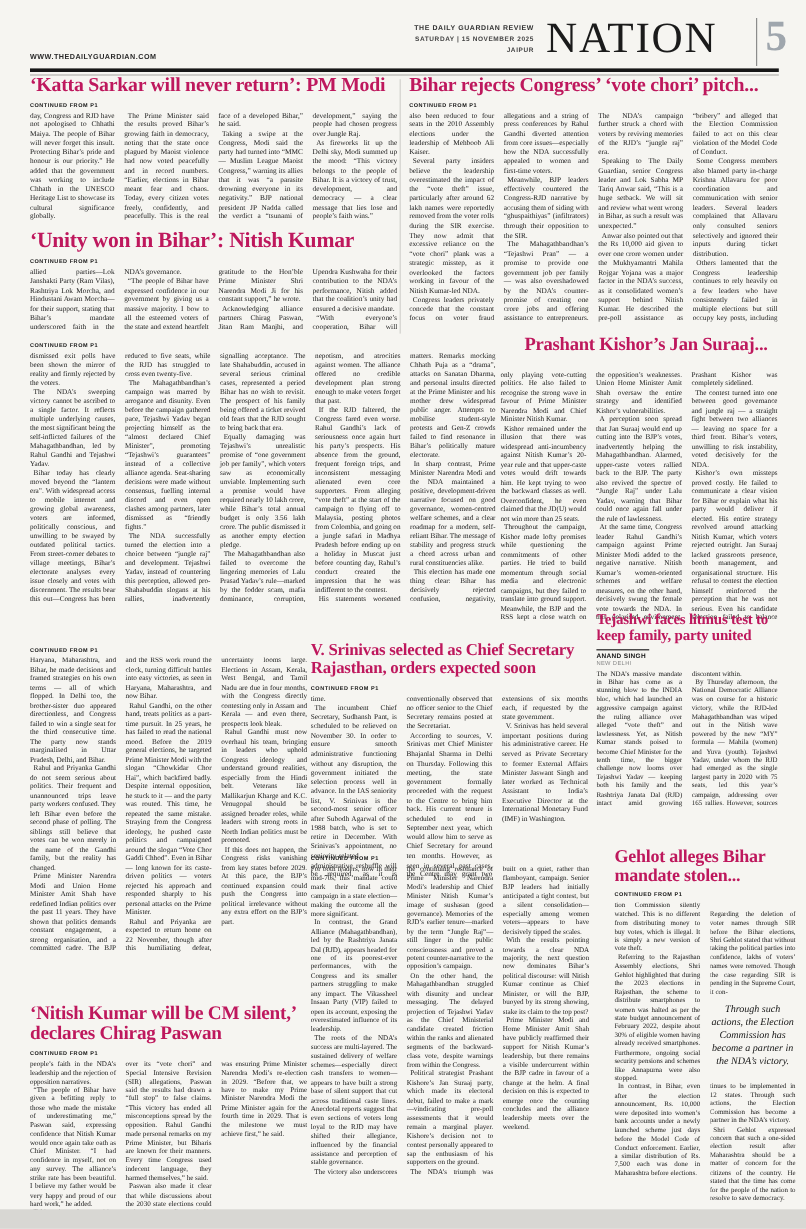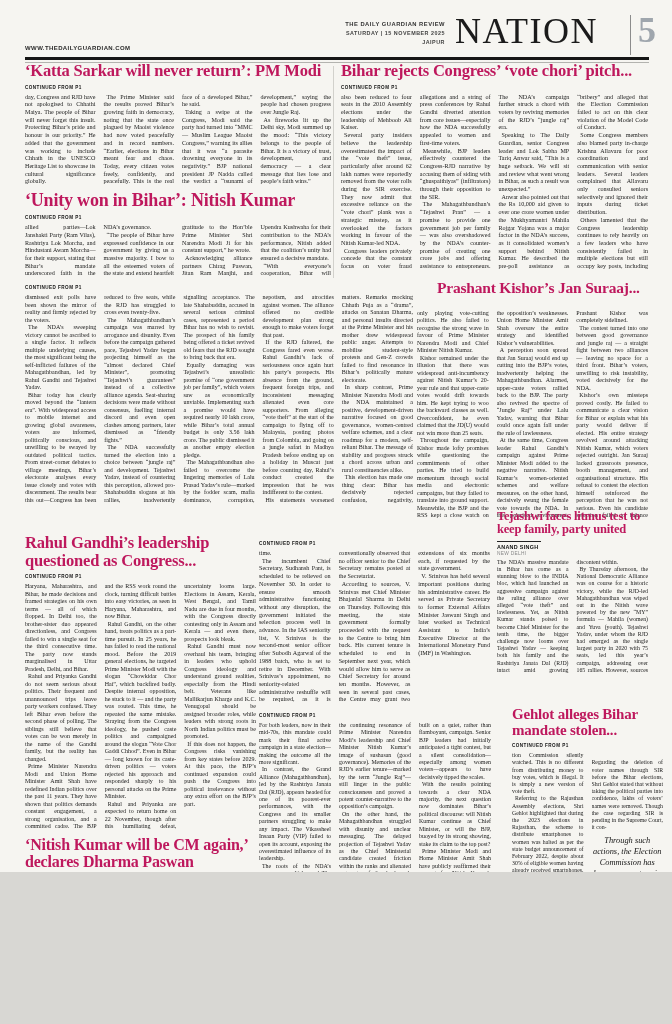--- a/index.html
+++ b/index.html
@@ -1,16 +1,16 @@
 <!DOCTYPE html>
 <html lang="en"><head>
 <meta charset="utf-8">
 <style>
   html,body{margin:0;padding:0;background:#d8d7d3;}
-  .sheet{position:relative;width:672px;height:872px;margin:0 auto;background:#f6f5f1;
+  .sheet{position:relative;width:672px;height:1008px;margin:0 auto;background:#f6f5f1;
          font-family:"Liberation Serif","DejaVu Serif",serif;color:#1c1c1c;overflow:hidden;}
   
   .url{position:absolute;left:25px;top:45px;font:bold 6px "Liberation Sans","DejaVu Sans",sans-serif;
        letter-spacing:.4px;color:#2a2a2a;}
   .masthead{position:absolute;left:295px;top:20px;width:150px;text-align:right;
             font-family:"Liberation Sans","DejaVu Sans",sans-serif;color:#333;}
   .m1{font-size:5.8px;font-weight:bold;letter-spacing:.5px;line-height:9px;}
   .m2{font-size:5.4px;font-weight:bold;letter-spacing:.5px;line-height:9px;color:#444;}
   .section-name{position:absolute;left:455px;top:10px;font-size:36px;letter-spacing:1.5px;color:#1b1b1b;}
   .head-div{position:absolute;left:630px;top:15px;width:1px;height:40px;background:#8c8c8c;}
@@ -126,32 +126,32 @@
  Kishor remained under the illusion that there was widespread anti-incumbency against Nitish Kumar’s 20-year rule and that upper-caste votes would drift towards him. He kept trying to woo the backward classes as well. Overconfident, he even claimed that the JD(U) would not win more than 25 seats.
  Throughout the campaign, Kishor made lofty promises while questioning the commitments of other parties. He tried to build momentum through social media and electronic campaigns, but they failed to translate into ground support. Meanwhile, the BJP and the RSS kept a close watch on the opposition’s weaknesses. Union Home Minister Amit Shah oversaw the entire strategy and identified Kishor’s vulnerabilities.
  A perception soon spread that Jan Suraaj would end up cutting into the BJP’s votes, inadvertently helping the Mahagathbandhan. Alarmed, upper-caste voters rallied back to the BJP. The party also revived the spectre of “Jungle Raj” under Lalu Yadav, warning that Bihar could once again fall under the rule of lawlessness.
  At the same time, Congress leader Rahul Gandhi’s campaign against Prime Minister Modi added to the negative narrative. Nitish Kumar’s women-oriented schemes and welfare measures, on the other hand, decisively swung the female vote towards the NDA. In this polarised environment, Prashant Kishor was completely sidelined.
  The contest turned into one between good governance and jungle raj — a straight fight between two alliances — leaving no space for a third front. Bihar’s voters, unwilling to risk instability, voted decisively for the NDA.
  Kishor’s own missteps proved costly. He failed to communicate a clear vision for Bihar or explain what his party would deliver if elected. His entire strategy revolved around attacking Nitish Kumar, which voters rejected outright. Jan Suraaj lacked grassroots presence, booth management, and organisational structure. His refusal to contest the election himself reinforced the perception that he was not serious. Even his candidate selection failed to balance caste equations.
  By the final phase, Kishor’s campaign had become a sideshow — much like Abdullah Deewana at someone else’s wedding. No one took him seriously.</div>
   </article>
 
   <article class="art rahulLeader">
-    <h1 class="hl">Rahul Gandhi’s leadership questioned as Congress...</h1>
     <div class="kick">CONTINUED FROM P1</div>
     <div class="bod">Haryana, Maharashtra, and Bihar, he made decisions and framed strategies on his own terms — all of which flopped. In Delhi too, the brother-sister duo appeared directionless, and Congress failed to win a single seat for the third consecutive time. The party now stands marginalised in Uttar Pradesh, Delhi, and Bihar.
  Rahul and Priyanka Gandhi do not seem serious about politics. Their frequent and unannounced trips leave party workers confused. They left Bihar even before the second phase of polling. The siblings still believe that votes can be won merely in the name of the Gandhi family, but the reality has changed.
  Prime Minister Narendra Modi and Union Home Minister Amit Shah have redefined Indian politics over the past 11 years. They have shown that politics demands constant engagement, a strong organisation, and a committed cadre. The BJP and the RSS work round the clock, turning difficult battles into easy victories, as seen in Haryana, Maharashtra, and now Bihar.
  Rahul Gandhi, on the other hand, treats politics as a part-time pursuit. In 25 years, he has failed to read the national mood. Before the 2019 general elections, he targeted Prime Minister Modi with the slogan “Chowkidar Chor Hai”, which backfired badly. Despite internal opposition, he stuck to it — and the party was routed. This time, he repeated the same mistake. Straying from the Congress ideology, he pushed caste politics and campaigned around the slogan “Vote Chor Gaddi Chhod”. Even in Bihar — long known for its caste-driven politics — voters rejected his approach and responded sharply to his personal attacks on the Prime Minister.
  Rahul and Priyanka are expected to return home on 22 November, though after this humiliating defeat, uncertainty looms large. Elections in Assam, Kerala, West Bengal, and Tamil Nadu are due in four months, with the Congress directly contesting only in Assam and Kerala — and even there, prospects look bleak.
  Rahul Gandhi must now overhaul his team, bringing in leaders who uphold Congress ideology and understand ground realities, especially from the Hindi belt. Veterans like Mallikarjun Kharge and K.C. Venugopal should be assigned broader roles, while leaders with strong roots in North Indian politics must be promoted.
  If this does not happen, the Congress risks vanishing from key states before 2029. At this pace, the BJP’s continued expansion could push the Congress into political irrelevance without any extra effort on the BJP’s part.</div>
   </article>
 
   <article class="art srinivas">
+    <h1 class="hl">V. Srinivas selected as Chief Secretary Rajasthan, orders expected soon</h1>
     <div class="kick">CONTINUED FROM P1</div>
     <div class="bod">time.
  The incumbent Chief Secretary, Sudhansh Pant, is scheduled to be relieved on November 30. In order to ensure smooth administrative functioning without any disruption, the government initiated the selection process well in advance. In the IAS seniority list, V. Srinivas is the second-most senior officer after Subodh Agarwal of the 1988 batch, who is set to retire in December. With Srinivas’s appointment, no seniority-related administrative reshuffle will be required, as it is conventionally observed that no officer senior to the Chief Secretary remains posted at the Secretariat.
  According to sources, V. Srinivas met Chief Minister Bhajanlal Sharma in Delhi on Thursday. Following this meeting, the state government formally proceeded with the request to the Centre to bring him back. His current tenure is scheduled to end in September next year, which would allow him to serve as Chief Secretary for around ten months. However, as seen in several past cases, the Centre may grant two extensions of six months each, if requested by the state government.
  V. Srinivas has held several important positions during his administrative career. He served as Private Secretary to former External Affairs Minister Jaswant Singh and later worked as Technical Assistant to India’s Executive Director at the International Monetary Fund (IMF) in Washington.</div>
   </article>
 
   <article class="art tejfaces">
     <h1 class="hl">Tejashwi faces litmus test to keep family, party united</h1>
     <div class="byline">
@@ -170,21 +170,21 @@
  The roots of the NDA’s success are multi-layered. The sustained delivery of welfare schemes—especially direct cash transfers to women—appears to have built a strong base of silent support that cut across traditional caste lines. Anecdotal reports suggest that even sections of voters long loyal to the RJD may have shifted their allegiance, influenced by the financial assistance and perception of stable governance.
  The victory also underscores the continuing resonance of Prime Minister Narendra Modi’s leadership and Chief Minister Nitish Kumar’s image of sushasan (good governance). Memories of the RJD’s earlier tenure—marked by the term “Jungle Raj”—still linger in the public consciousness and proved a potent counter-narrative to the opposition’s campaign.
  On the other hand, the Mahagathbandhan struggled with disunity and unclear messaging. The delayed projection of Tejashwi Yadav as the Chief Ministerial candidate created friction within the ranks and alienated segments of the backward-class vote, despite warnings from within the Congress.
  Political strategist Prashant Kishore’s Jan Suraaj party, which made its electoral debut, failed to make a mark—vindicating pre-poll assessments that it would remain a marginal player. Kishore’s decision not to contest personally appeared to sap the enthusiasm of his supporters on the ground.
  The NDA’s triumph was built on a quiet, rather than flamboyant, campaign. Senior BJP leaders had initially anticipated a tight contest, but a silent consolidation—especially among women voters—appears to have decisively tipped the scales.
  With the results pointing towards a clear NDA majority, the next question now dominates Bihar’s political discourse: will Nitish Kumar continue as Chief Minister, or will the BJP, buoyed by its strong showing, stake its claim to the top post?
  Prime Minister Modi and Home Minister Amit Shah have publicly reaffirmed their support for Nitish Kumar’s leadership, but there remains a visible undercurrent within the BJP cadre in favour of a change at the helm. A final decision on this is expected to emerge once the counting concludes and the alliance leadership meets over the weekend.</div>
   </article>
 
   <article class="art chirag">
-    <h1 class="hl">‘Nitish Kumar will be CM again,’ declares Dharma Paswan</h1>
+    <h1 class="hl">‘Nitish Kumar will be CM silent,’ declares Chirag Paswan</h1>
     <div class="kick">CONTINUED FROM P1</div>
     <div class="bod">people’s faith in the NDA’s leadership and the rejection of opposition narratives.
  “The people of Bihar have given a befitting reply to those who made the mistake of underestimating me,” Paswan said, expressing confidence that Nitish Kumar would once again take oath as Chief Minister. “I had confidence in myself, not on any survey. The alliance’s strike rate has been beautiful. I believe my father would be very happy and proud of our hard work,” he added.
  Taking aim at the opposition over its “vote chori” and Special Intensive Revision (SIR) allegations, Paswan said the results had drawn a “full stop” to false claims. “This victory has ended all misconceptions spread by the opposition. Rahul Gandhi made personal remarks on my Prime Minister, but Biharis are known for their manners. Every time Congress used indecent language, they harmed themselves,” he said.
  Paswan also made it clear that while discussions about the 2030 state elections could wait, the immediate priority was ensuring Prime Minister Narendra Modi’s re-election in 2029. “Before that, we have to make my Prime Minister Narendra Modi the Prime Minister again for the fourth time in 2029. That is the milestone we must achieve first,” he said.</div>
   </article>
 
   <article class="art gehlot">
     <h1 class="hl">Gehlot alleges Bihar mandate stolen...</h1>
     <div class="kick">CONTINUED FROM P1</div>

